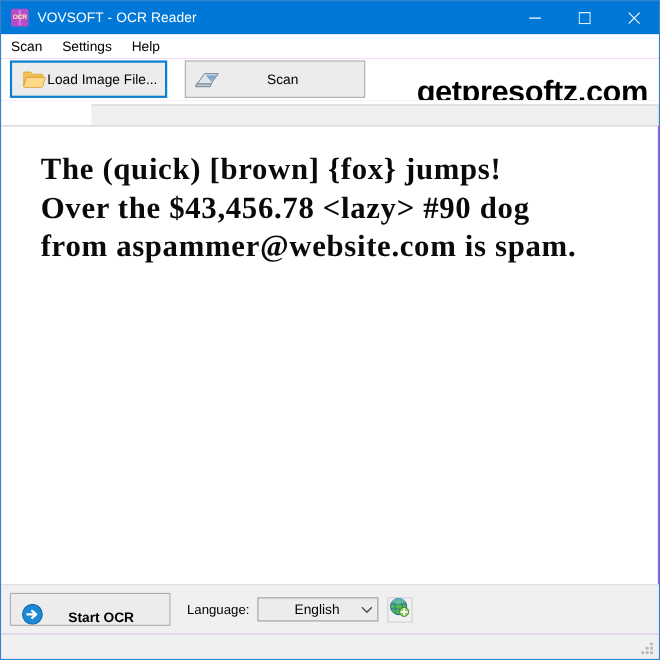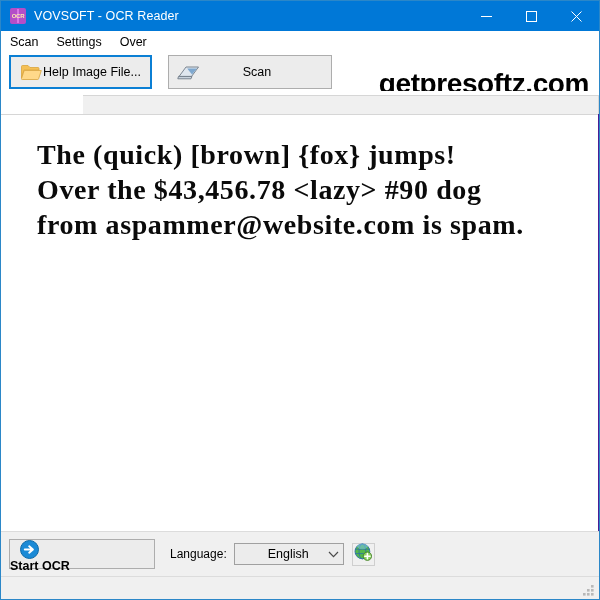--- a/index.html
+++ b/index.html
@@ -11,21 +11,21 @@
     font-family: "Liberation Sans", sans-serif;
     -webkit-font-smoothing: antialiased;
   }
 
   .app-window {
     position: relative;
     width: 600px;
     height: 600px;
     box-sizing: border-box;
     border: 1px solid #2b87c8;
-    background: #4c1d95;
+    background: #d946ef;
     overflow: hidden;
     display: flex;
     flex-direction: column;
   }
 
   
   .titlebar {
     height: 30px;
     background: #0078d7;
     display: flex;
@@ -240,22 +240,21 @@
     align-items: center;
     padding-left: 8px;
   }
   .start-btn {
     width: 146px;
     height: 30px;
     box-sizing: border-box;
     background: #ececec;
     border: 1px solid #adadad;
     display: flex;
-    align-items: flex-start;
-    flex-direction: column;
+    align-items: flex-end;
   }
   .start-btn .ico {
     width: 26px;
     margin-left: 6px;
     display: flex;
     align-items: center;
     justify-content: center;
     flex: 0 0 auto;
   }
   .start-btn .txt {
@@ -354,33 +353,33 @@
         <svg width="11" height="11" viewBox="0 0 11 11">
             <path d="M0.5 0.5 L10.5 10.5 M10.5 0.5 L0.5 10.5" stroke="#ffffff" stroke-width="1"></path>
           </svg>
       </div>
     </div>
   </div>
 
   <div class="menubar">
     <div class="menu-item">Scan</div>
     <div class="menu-item">Settings</div>
-    <div class="menu-item">Over</div>
+    <div class="menu-item">Help</div>
   </div>
 
   <div class="toolbar">
 
     <div class="tool-btn load focused">
       <div class="ico">
         <svg width="21" height="17" viewBox="0 0 21 17">
           <path d="M0.5 2.5 a1 1 0 0 1 1-1 H7 l2 2 H17 a1 1 0 0 1 1 1 V6 H3 L0.5 14 Z" fill="#f5c055" stroke="#d9a53c" stroke-width="0.8"></path>
           <path d="M3.2 6.5 H20.3 L17.6 14.8 a0.9 0.9 0 0 1 -0.9 0.7 H1.3 a0.8 0.8 0 0 1 -0.8 -1 Z" fill="#ffd98a" stroke="#d9a53c" stroke-width="0.8"></path>
         </svg>
       </div>
-      <div class="txt">Help Image File...</div>
+      <div class="txt">Load Image File...</div>
     </div>
 
     <div class="tool-btn scan">
       <div class="ico">
         <svg width="24" height="18" viewBox="0 0 24 18">
           <path d="M2 13.5 L9 4 L21.5 4 L14.5 13.5 Z" fill="#dfe6ee" stroke="#6f7b87" stroke-width="0.9"></path>
           <path d="M10.2 5.4 L20 5.4 L15 11.4 Z" fill="#7fa8cf"></path>
           <path d="M1.5 13.4 H15 L14 15.8 H0.8 Z" fill="#c8d2dc" stroke="#6f7b87" stroke-width="0.9"></path>
         </svg>
       </div>

